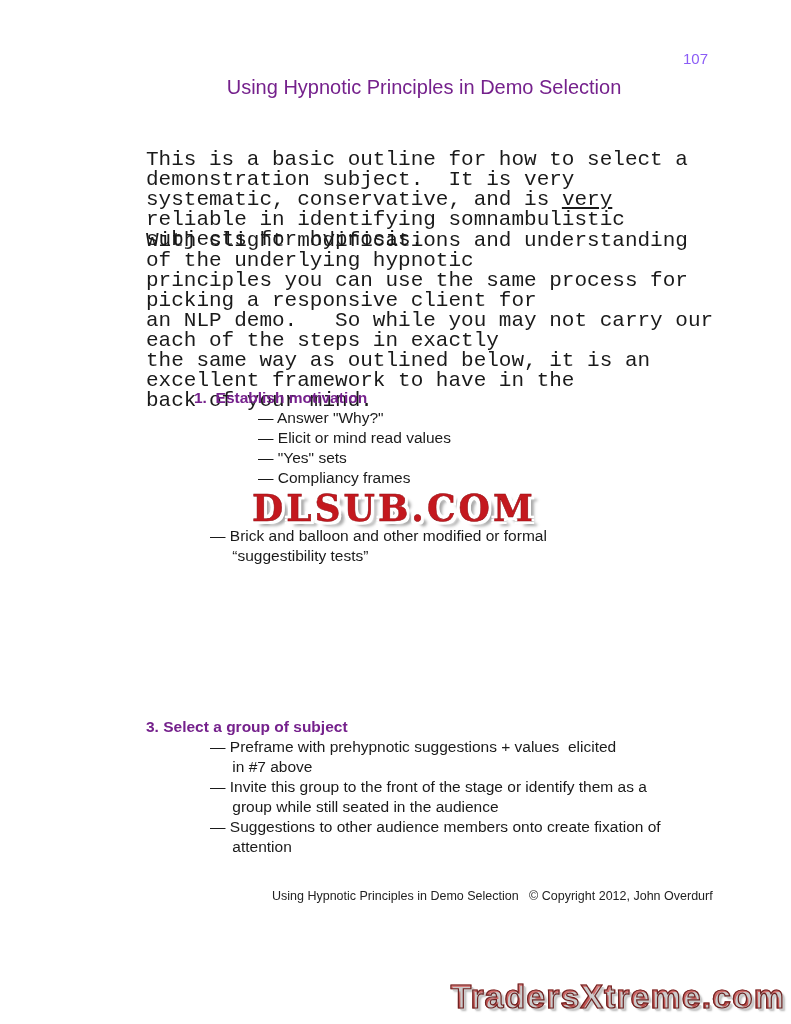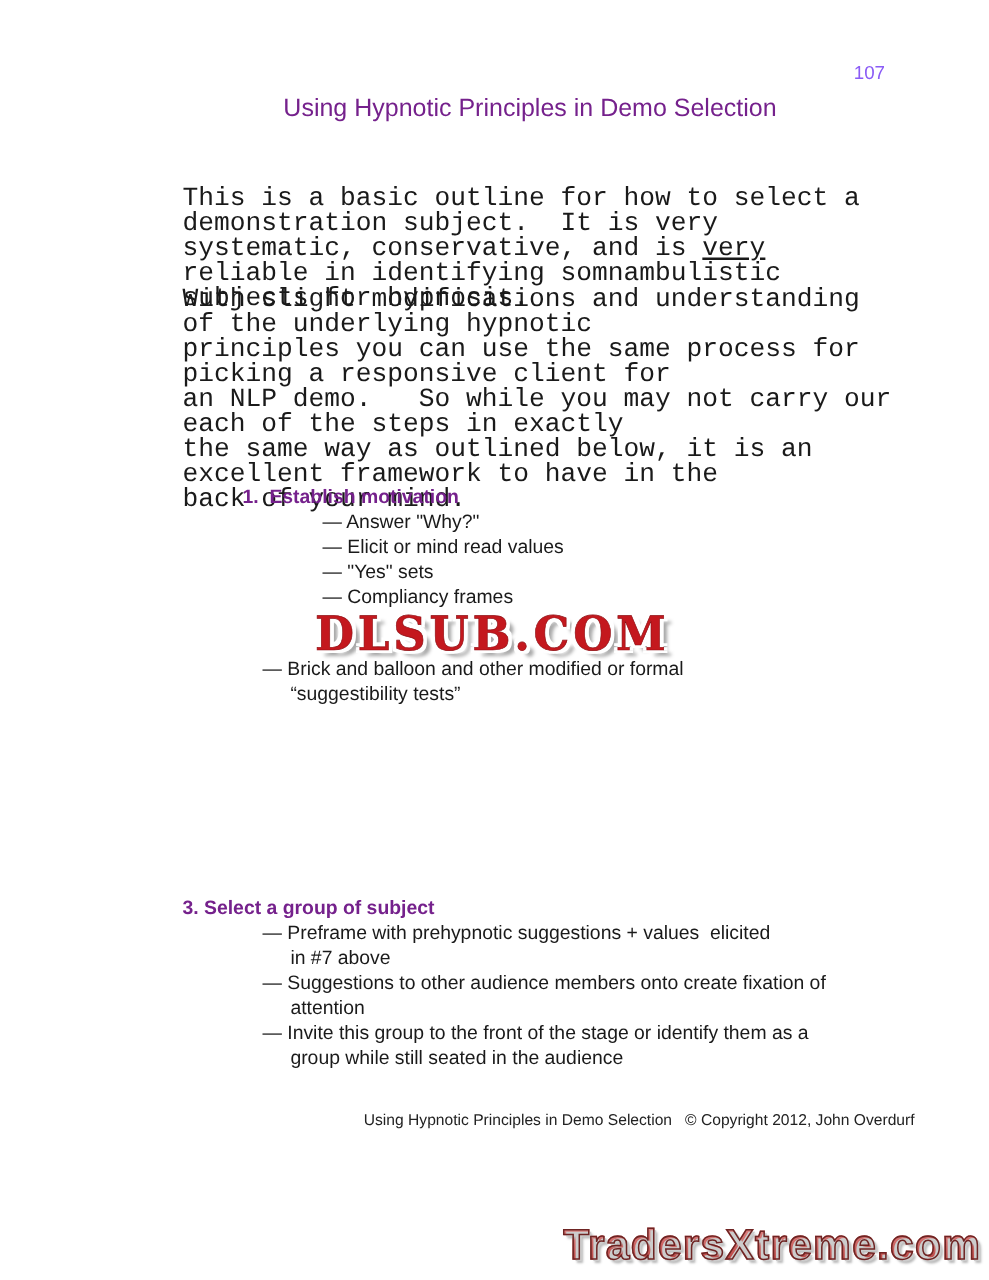--- a/index.html
+++ b/index.html
@@ -70,21 +70,21 @@
     text-shadow:
       -3px -3px 0 #ffffff, 3px -3px 0 #ffffff,
       -3px  3px 0 #ffffff, 3px  3px 0 #ffffff,
        0   -3px 0 #ffffff, 0    3px 0 #ffffff,
       -3px  0   0 #ffffff, 3px  0   0 #ffffff,
        6px  5px 3px #a7a7a7;
     transform:scaleY(1.05);
   }
 
   .footer {
-    position:absolute; left:291px; top:889px;
+    position:absolute; left:272px; top:889px;
     font-size:12.5px; color:#222;
   }
 
   
   .traders {
     position:absolute; top:977px; right:6px;
     font-size:34px; font-weight:900; letter-spacing:1px;
     font-family:"Liberation Sans", sans-serif;
     background:linear-gradient(180deg,#e08e8d 0%,#d4706f 35%,#bc4644 78%,#c85b58 100%);
     -webkit-background-clip:text; background-clip:text;
@@ -125,23 +125,23 @@
 
   <div class="section sec2">
     <div class="bullet">— Brick and balloon and other modified or formal
  “suggestibility tests”</div>
   </div>
 
   <div class="section sec3">
     <div class="sec-head"><span class="hd">3. Select a group of subject</span><span></span></div>
     <div class="bullet">— Preframe with prehypnotic suggestions + values  elicited
  in #7 above</div>
+    <div class="bullet">— Invite this group to the front of the stage or identify them as a
+ group while still seated in the audience</div>
     <div class="bullet">— Suggestions to other audience members onto create fixation of
  attention</div>
-    <div class="bullet">— Invite this group to the front of the stage or identify them as a
- group while still seated in the audience</div>
   </div>
 
   <div class="footer pre">Using Hypnotic Principles in Demo Selection   © Copyright 2012, John Overdurf</div>
 
   <div class="traders">TradersXtreme.com</div>
 
 </div>
 
 </body></html>

